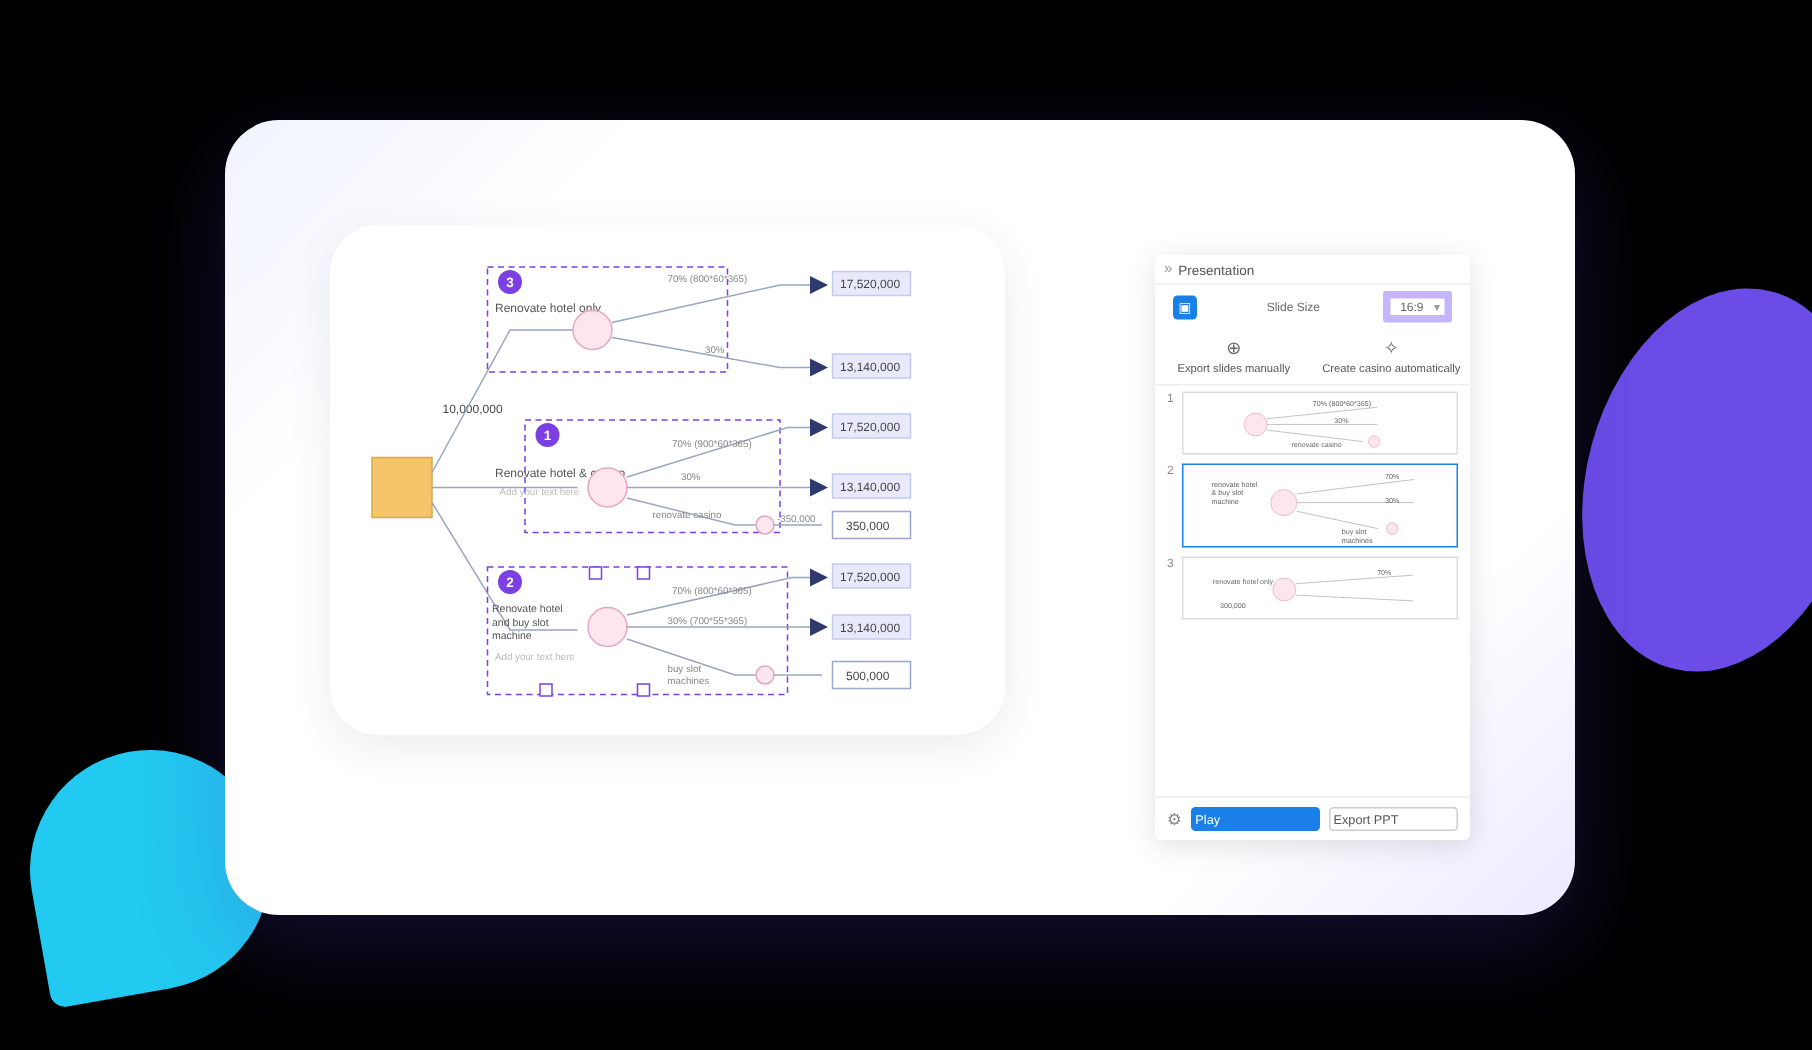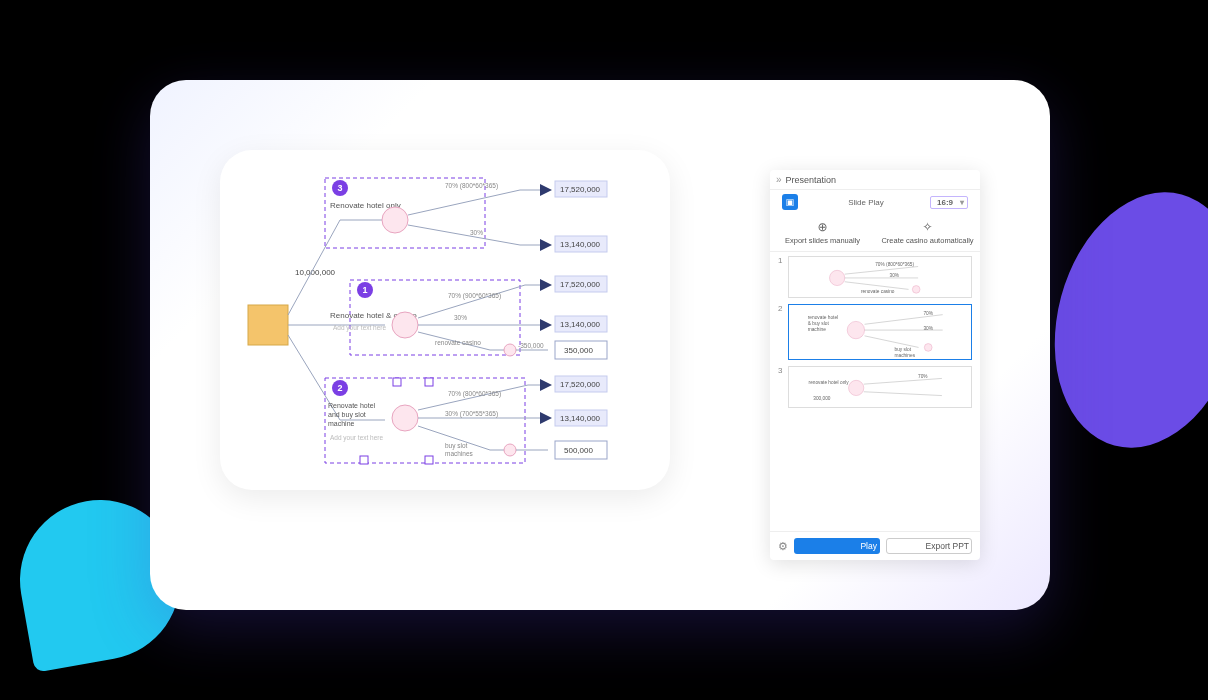--- a/index.html
+++ b/index.html
@@ -107,26 +107,25 @@
     }
     .p-row {
       display: flex;
       align-items: center;
       justify-content: space-between;
       padding: 4px 12px;
       font-size: 8px;
       color: #666;
     }
     .p-select {
-      border: 1px solid #c4b5fd;
+      border: 5px solid #c4b5fd;
       padding: 1px 14px 1px 6px;
       font-size: 8px;
       border-radius: 2px;
       position: relative;
-      font-weight: bold;
     }
     .p-select::after {
       content: "▾";
       position: absolute;
       right: 3px;
       color: #999;
     }
     .p-actions {
       display: flex;
       border-bottom: 1px solid #eee;
@@ -183,29 +182,29 @@
     }
     .p-gear {
       font-size: 11px;
       color: #888;
     }
     .p-play {
       flex: 1;
       background: #1B7FE8;
       color: #fff;
       border-radius: 3px;
-      text-align: right;
+      text-align: left;
       padding: 3px;
       font-size: 8.5px;
     }
     .p-export {
       flex: 1;
       border: 1px solid #ccc;
       border-radius: 3px;
-      text-align: right;
+      text-align: left;
       padding: 2px;
       font-size: 8.5px;
       color: #555;
     }
   </style>
 </head>
 <body>
 
 <div class="blob-right"></div>
 <div class="blob-left"></div>
@@ -298,21 +297,21 @@
     </svg>
   </div>
 
   <div class="presentation-panel">
     <div class="p-header">
       <span class="p-collapse-icon">»</span>
       <span>Presentation</span>
     </div>
     <div class="p-row">
       <span class="p-icon-badge">▣</span>
-      <span>Slide Play</span>
+      <span>Slide Size</span>
       <span class="p-select">16:9</span>
     </div>
     <div class="p-actions">
       <div class="p-action">
         <span class="p-action-icon">⊕</span>
         <span>Export slides manually</span>
       </div>
       <div class="p-action">
         <span class="p-action-icon">✧</span>
         <span>Create casino automatically</span>

